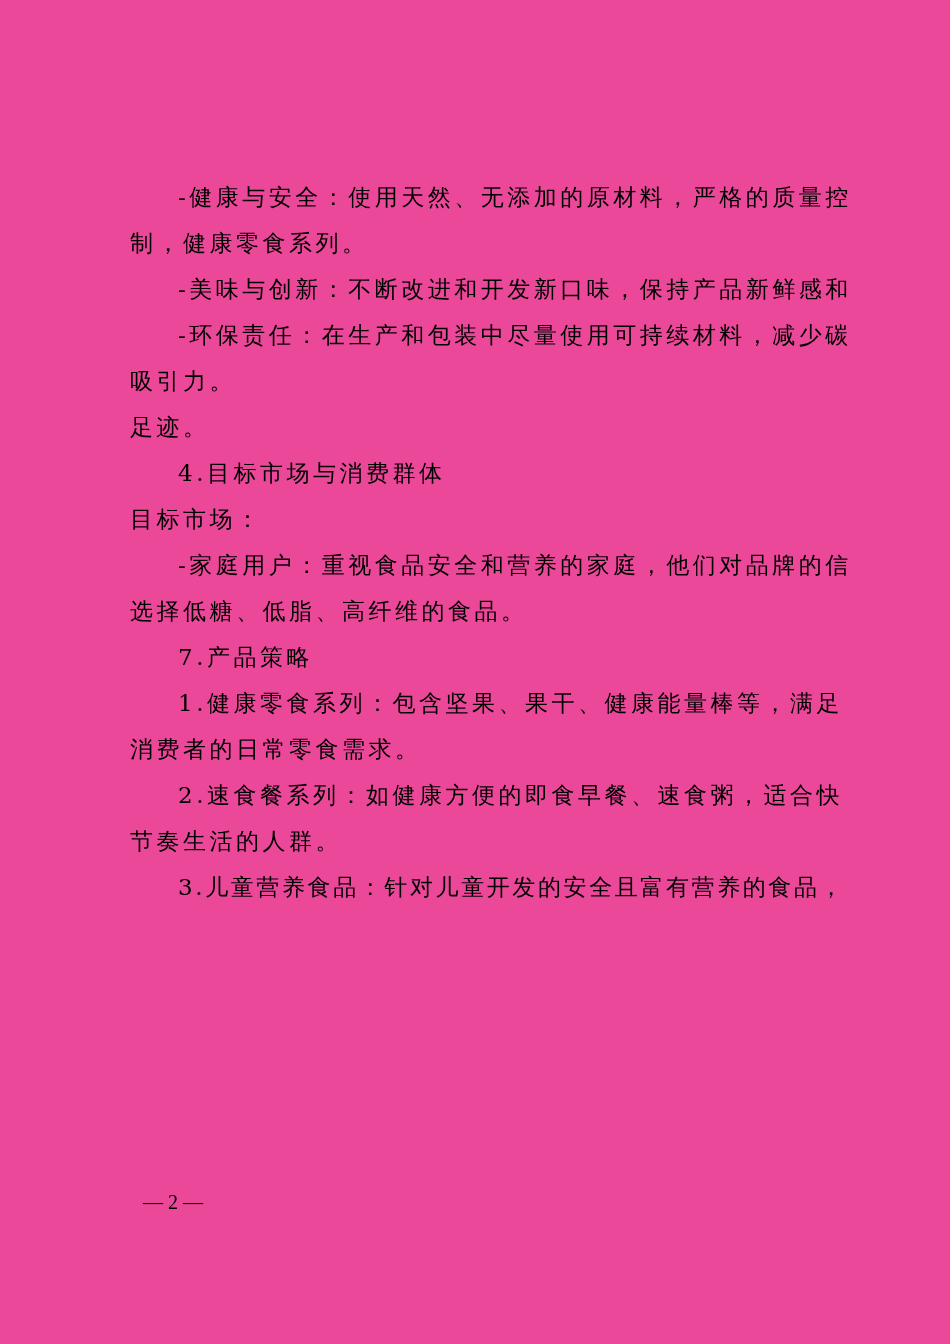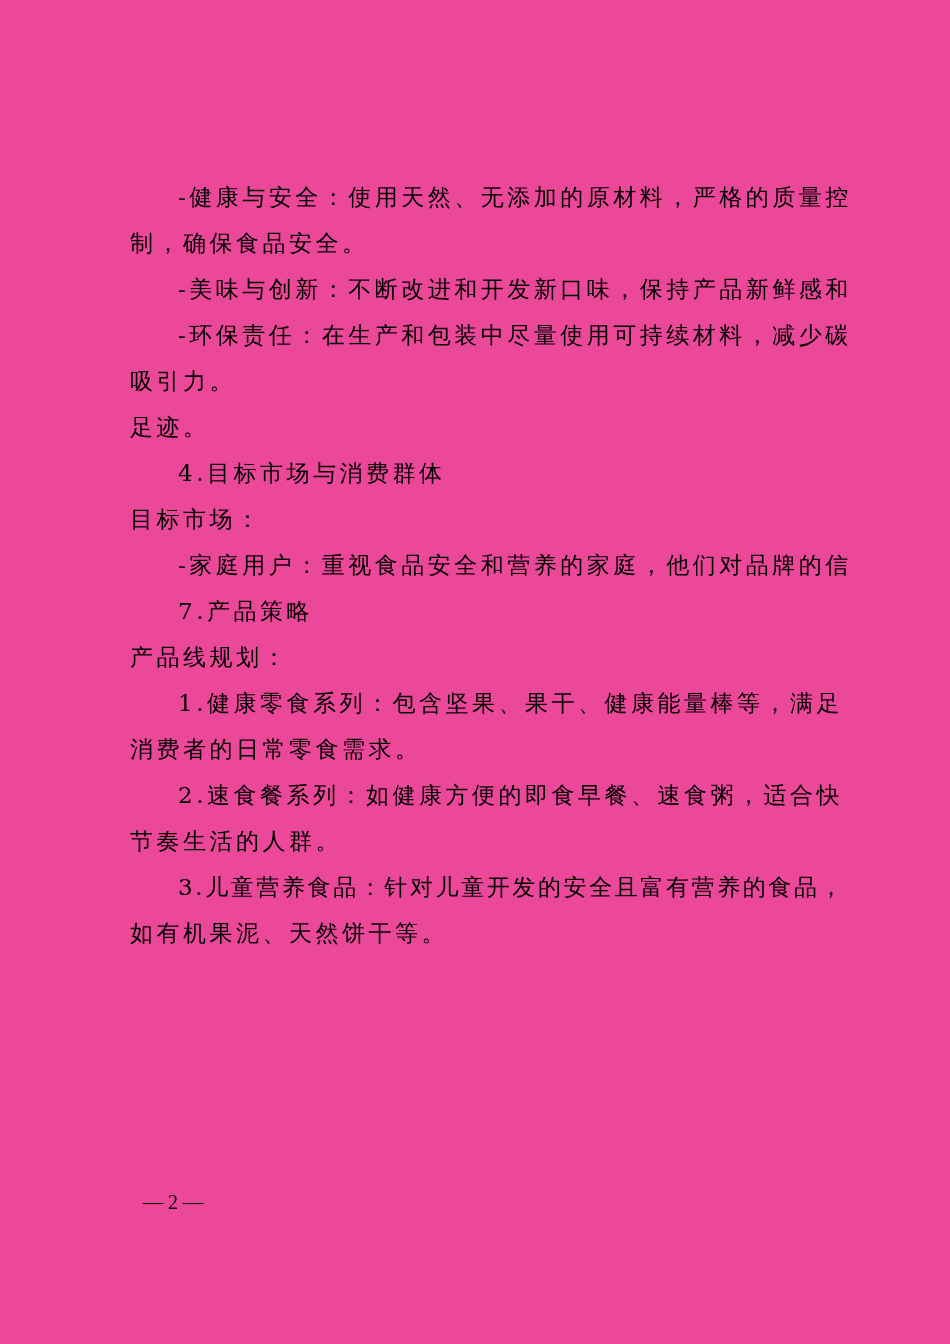--- a/index.html
+++ b/index.html
@@ -48,45 +48,44 @@
       letter-spacing: 0;
     }
   </style>
 </head>
 <body>
 
 <div class="page">
   <div class="content">
 
     <div class="line indent">-健康与安全：使用天然、无添加的原材料，严格的质量控</div>
-    <div class="line">制，确保食品安全。</div>
+    <div class="line">制，健康零食系列。</div>
 
     <div class="line indent">-美味与创新：不断改进和开发新口味，保持产品新鲜感和</div>
     <div class="line indent">-环保责任：在生产和包装中尽量使用可持续材料，减少碳</div>
 
     <div class="line">吸引力。</div>
     <div class="line">足迹。</div>
 
     <div class="line indent">4.目标市场与消费群体</div>
 
     <div class="line">目标市场：</div>
 
 
     <div class="line indent">-家庭用户：重视食品安全和营养的家庭，他们对品牌的信</div>
 
+    <div class="line">选择低糖、低脂、高纤维的食品。</div>
 
     <div class="line indent">7.产品策略</div>
 
-    <div class="line">产品线规划：</div>
 
     <div class="line indent">1.健康零食系列：包含坚果、果干、健康能量棒等，满足</div>
     <div class="line">消费者的日常零食需求。</div>
 
     <div class="line indent">2.速食餐系列：如健康方便的即食早餐、速食粥，适合快</div>
     <div class="line">节奏生活的人群。</div>
 
     <div class="line indent" style="letter-spacing:2.6px;">3.儿童营养食品：针对儿童开发的安全且富有营养的食品，</div>
-    <div class="line">如有机果泥、天然饼干等。</div>
 
   </div>
 
   <div class="footer">— 2 —</div>
 </div>
 
 </body></html>

